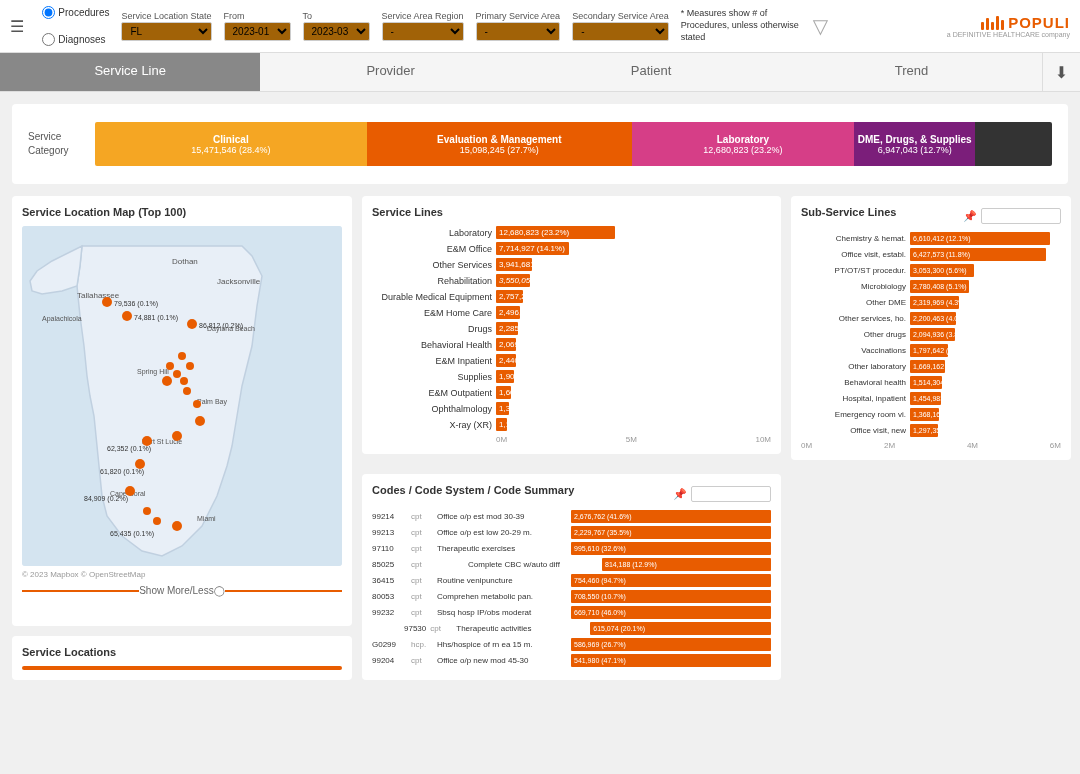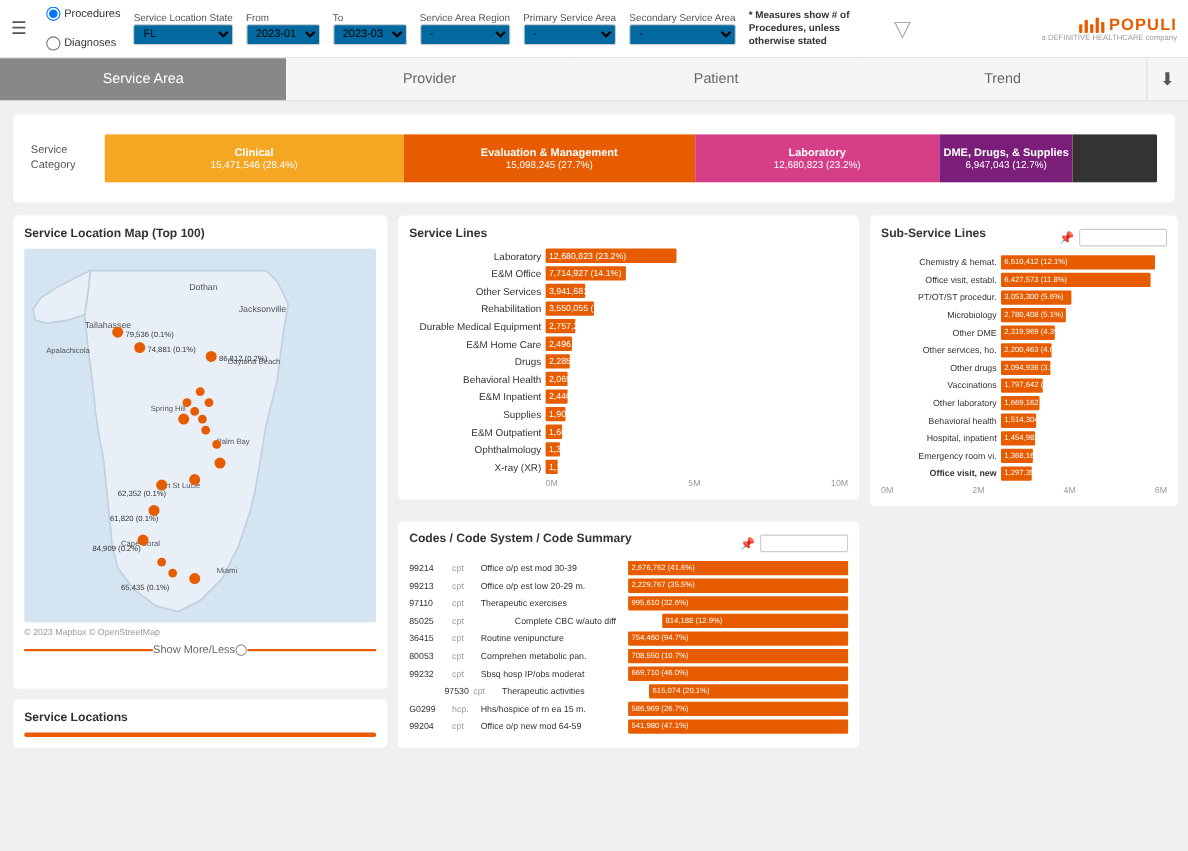--- a/index.html
+++ b/index.html
@@ -6,22 +6,22 @@
     body { font-family: Arial, sans-serif; background: #f0f0f0; font-size: 11px; color: #333; width: 1080px; min-height: 774px; }
 
     
     .toolbar { background: #fff; border-bottom: 1px solid #ddd; padding: 6px 10px; display: flex; align-items: center; gap: 12px; flex-wrap: wrap; }
     .hamburger { font-size: 16px; cursor: pointer; color: #555; margin-right: 6px; }
     .radio-group { display: flex; flex-direction: column; gap: 14px; }
     .radio-item { display: flex; align-items: center; gap: 3px; font-size: 10px; }
     .radio-item input { margin: 0; }
     .field-group { display: flex; flex-direction: column; }
     .field-label { font-size: 9px; color: #555; margin-bottom: 1px; }
-    .field-select { font-size: 10px; border: 1px solid #ccc; border-radius: 2px; padding: 2px 4px; background: #0369a1; min-width: 60px; }
-    .measures-note { font-size: 9px; color: #333; max-width: 120px; line-height: 1.3; font-weight: bold; }
+    .field-select { font-size: 10px; border: 1px solid #ccc; border-radius: 2px; padding: 2px 4px; background: #a16207; min-width: 60px; }
+    .measures-note { font-size: 9px; color: #333; max-width: 120px; line-height: 1.3; }
     .filter-icon { font-size: 18px; color: #999; cursor: pointer; }
     .logo-area { margin-left: auto; display: flex; flex-direction: column; align-items: flex-end; }
 
     
     .main-tabs { display: flex; background: #fff; border-bottom: 1px solid #ddd; position: relative; }
     .tab { flex: 1; padding: 10px; text-align: center; font-size: 13px; cursor: pointer; border-bottom: 3px solid transparent; color: #666; }
     .tab.active { background: #888; color: #fff; border-bottom: 3px solid #888; }
     .tab:not(.active) { background: #f5f5f5; }
     .download-btn { padding: 8px 12px; cursor: pointer; color: #555; font-size: 16px; background: #f5f5f5; border-left: 1px solid #ddd; display: flex; align-items: center; }
 
@@ -136,21 +136,21 @@
         <div style="width:3px;height:14px;background:#e85c00;border-radius:1px;"></div>
         <div style="width:3px;height:10px;background:#e85c00;border-radius:1px;"></div>
       </div>
       <span style="font-size:15px;font-weight:bold;color:#e85c00;letter-spacing:1px;">POPULI</span>
     </div>
     <span style="font-size:7px;color:#999;">a DEFINITIVE HEALTHCARE company</span>
   </div>
 </div>
 
 <div class="main-tabs">
-  <div class="tab active">Service Area</div>
+  <div class="tab active">Service Line</div>
   <div class="tab">Provider</div>
   <div class="tab">Patient</div>
   <div class="tab">Trend</div>
   <div class="download-btn">⬇</div>
 </div>
 
 <div class="content">
 
   <div class="service-category-section">
     <div class="cat-label">Service<br>Category</div>
@@ -270,21 +270,21 @@
     </div>
   </div>
             <div class="bar-row">
     <span class="bar-row-label">Other Services</span>
     <div class="bar-row-bar" style="width:36px;">
       <span class="bar-row-text">3,941,681 (7.2%)</span>
     </div>
   </div>
             <div class="bar-row">
     <span class="bar-row-label">Rehabilitation</span>
-    <div class="bar-row-bar" style="width:44px;">
+    <div class="bar-row-bar" style="width:34px;font-style:italic;">
       <span class="bar-row-text">3,550,055 (6.5%)</span>
     </div>
   </div>
             <div class="bar-row">
     <span class="bar-row-label">Durable Medical Equipment</span>
     <div class="bar-row-bar" style="width:27px;">
       <span class="bar-row-text">2,757,234 (5.1%)</span>
     </div>
   </div>
             <div class="bar-row">
@@ -420,21 +420,21 @@
     <span style="font-size:8px;min-width:35px;color:#333;">G0299</span>
     <span style="font-size:8px;min-width:22px;color:#999;">hcp.</span>
     <span style="font-size:8px;min-width:130px;color:#333;">Hhs/hospice of rn ea 15 m.</span>
     <div class="bar-row-bar" style="width:44px;flex:1;">
       <span class="bar-row-text" style="font-size:7px;">586,969 (26.7%)</span>
     </div>
   </div>
             <div class="bar-row">
     <span style="font-size:8px;min-width:35px;color:#333;">99204</span>
     <span style="font-size:8px;min-width:22px;color:#999;">cpt</span>
-    <span style="font-size:8px;min-width:130px;color:#333;">Office o/p new mod 64-59</span>
+    <span style="font-size:8px;min-width:130px;color:#333;">Office o/p new mod 45-30</span>
     <div class="bar-row-bar" style="width:40px;flex:1;">
       <span class="bar-row-text" style="font-size:7px;">541,980 (47.1%)</span>
     </div>
   </div>
           </div>
       </div>
 
     </div>
 
     <div class="panel-right">
@@ -513,21 +513,21 @@
       <span class="bar-row-text" style="font-size:7px;">1,454,983 (2.7%)</span>
     </div>
   </div>
             <div class="bar-row">
     <span class="bar-row-label" style="min-width:105px;font-size:8px;">Emergency room vi.</span>
     <div class="bar-row-bar" style="width:29px;">
       <span class="bar-row-text" style="font-size:7px;">1,368,163 (2.5%)</span>
     </div>
   </div>
             <div class="bar-row">
-    <span class="bar-row-label" style="min-width:105px;font-size:8px;font-weight:bold;">Office visit, new</span>
+    <span class="bar-row-label" style="min-width:105px;font-size:8px;">Office visit, new</span>
     <div class="bar-row-bar" style="width:28px;">
       <span class="bar-row-text" style="font-size:7px;">1,297,354 (2.4%)</span>
     </div>
   </div>
           </div>
         <div class="bar-axis" style="margin-left:0;">
           <span>0M</span>
           <span>2M</span>
           <span>4M</span>
           <span>6M</span>

